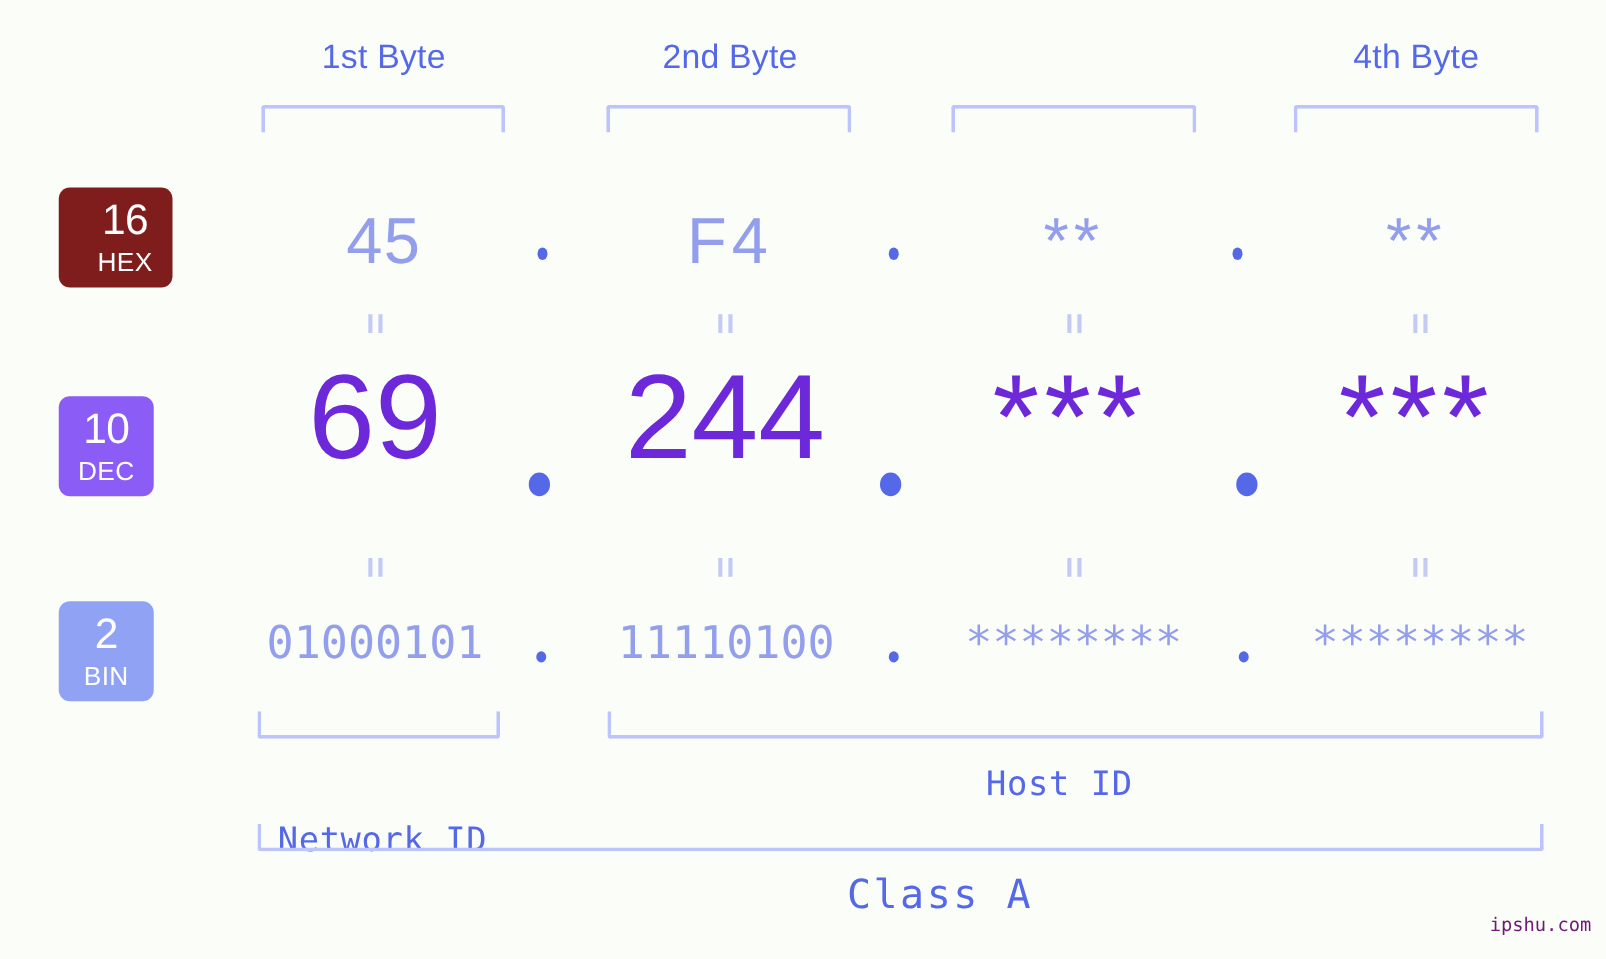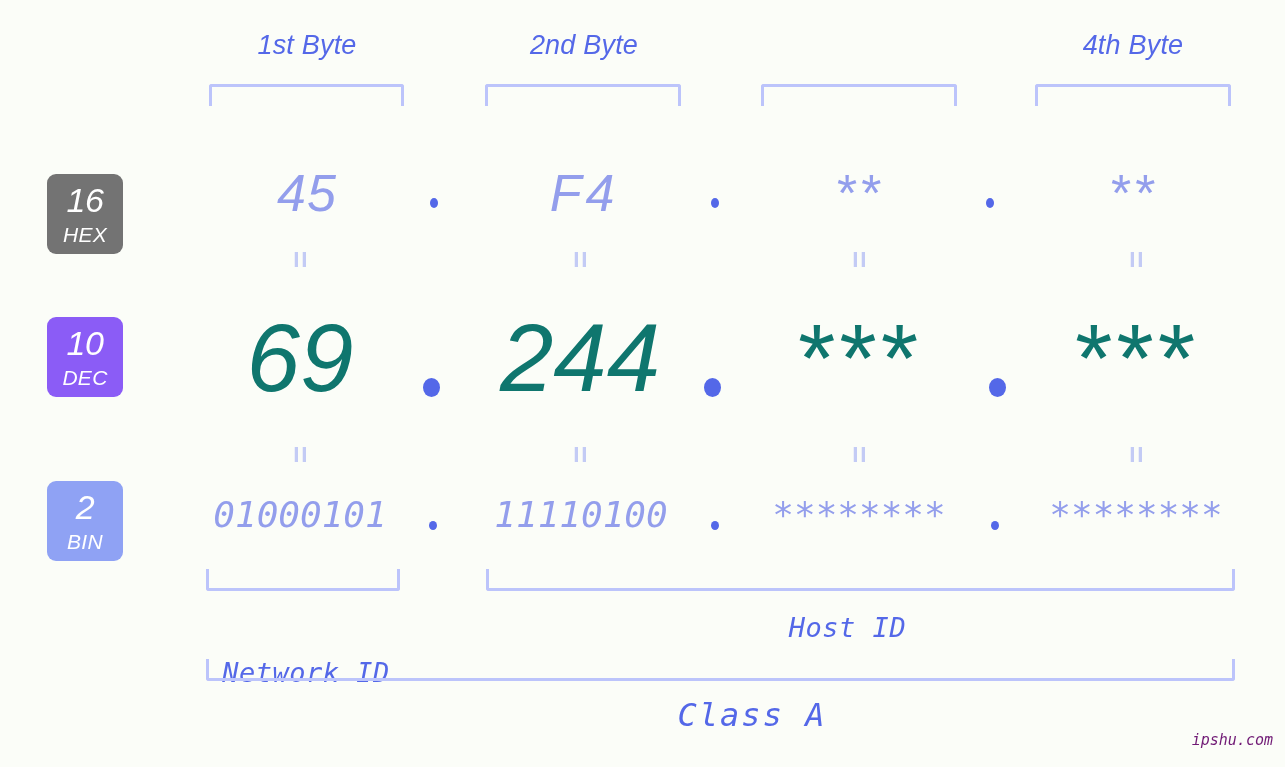--- a/index.html
+++ b/index.html
@@ -11,21 +11,20 @@
     height: 767px;
     background: #fbfdf8;
     font-family: "Liberation Sans", sans-serif;
     overflow: hidden;
     position: relative;
   }
 
   .stage {
     position: absolute;
     inset: 0;
-    font-style: italic;
   }
 
   
   .byte-label {
     position: absolute;
     top: 30px;
     width: 240px;
     text-align: center;
     font-size: 27px;
     color: #5468e8;
@@ -98,23 +97,23 @@
     font-size: 52px;
     color: #939eec;
     font-family: "Liberation Sans", sans-serif;
     letter-spacing: 1px;
     margin-top: 12px;
   }
   .row-hex .cell.stars { letter-spacing: 4px; }
 
   
   .row-dec .cell {
-    top: 310px;
+    top: 286px;
     font-size: 96px;
-    color: #0f766e;
+    color: #6d28d9;
     font-family: "Liberation Sans", sans-serif;
     letter-spacing: 0px;
   }
   .row-dec .cell.stars { letter-spacing: 4px; }
 
   
   .row-bin .cell {
     top: 497px;
     font-size: 36px;
     color: #939eec;
@@ -176,21 +175,21 @@
 
   <div class="byte-label" style="left:187px;">1st Byte</div>
   <div class="byte-label" style="left:464px;">2nd Byte</div>
   <div class="byte-label" style="left:1013px;">4th Byte</div>
 
   <div class="bracket bracket-down" style="left:209px; top:84px; width:195px;"></div>
   <div class="bracket bracket-down" style="left:485px; top:84px; width:196px;"></div>
   <div class="bracket bracket-down" style="left:761px; top:84px; width:196px;"></div>
   <div class="bracket bracket-down" style="left:1035px; top:84px; width:196px;"></div>
 
-  <div class="badge" style="top:174px; background:#737373;">
+  <div class="badge" style="top:150px; background:#7f1d1d;padding-left:15px;">
     <span class="num">16</span>
     <span class="nm">HEX</span>
   </div>
   <div class="badge" style="top:317px; background:#8b5cf6;">
     <span class="num">10</span>
     <span class="nm">DEC</span>
   </div>
   <div class="badge" style="top:481px; background:#8fa2f4;">
     <span class="num">2</span>
     <span class="nm">BIN</span>

